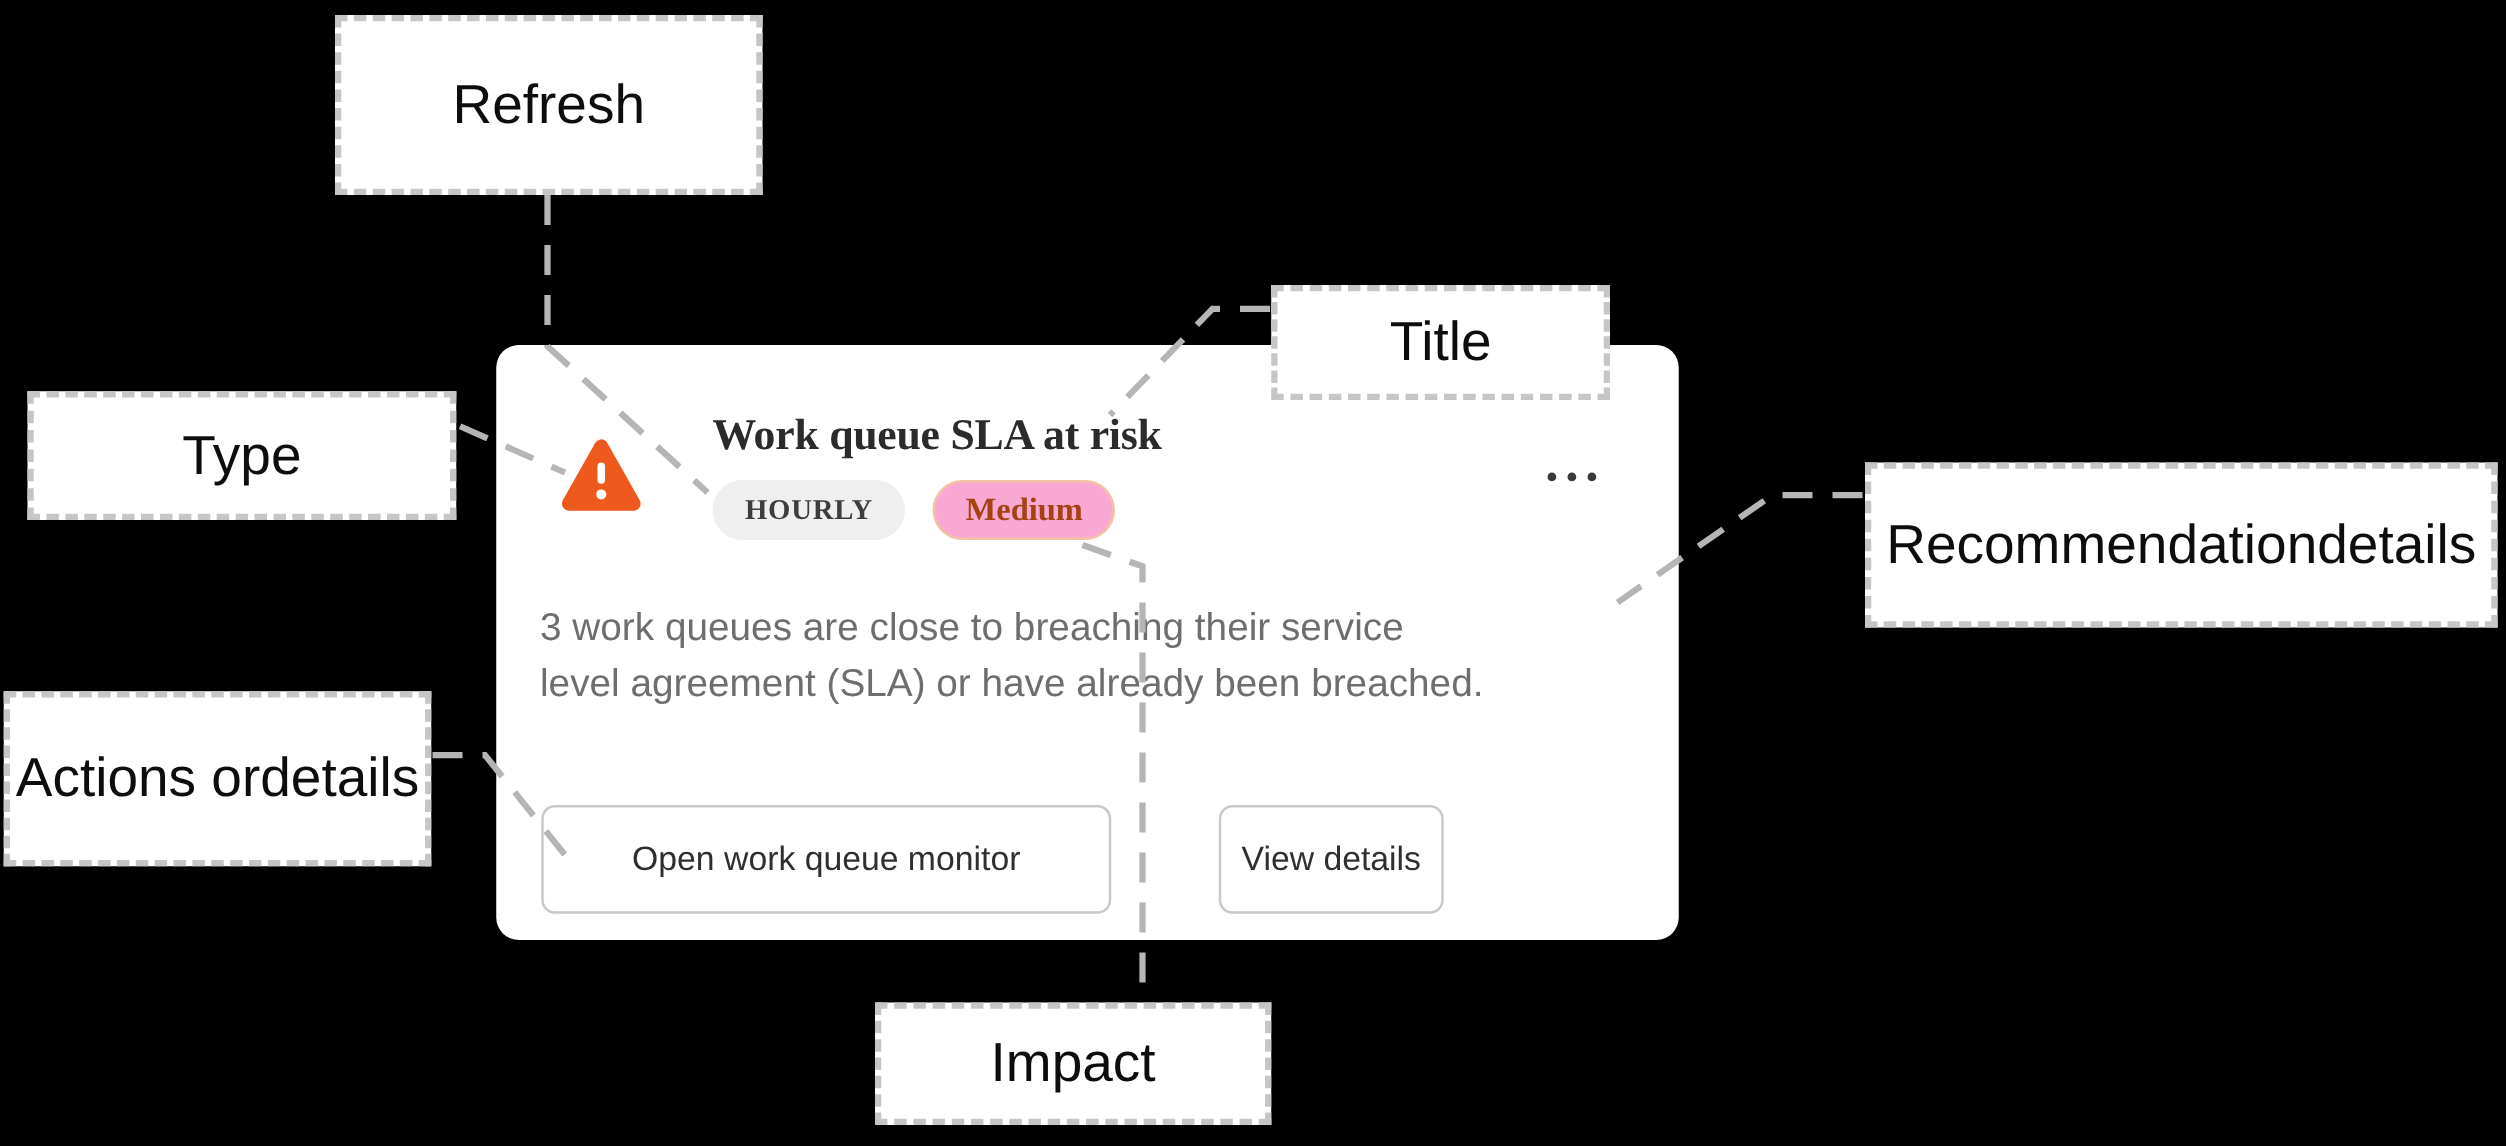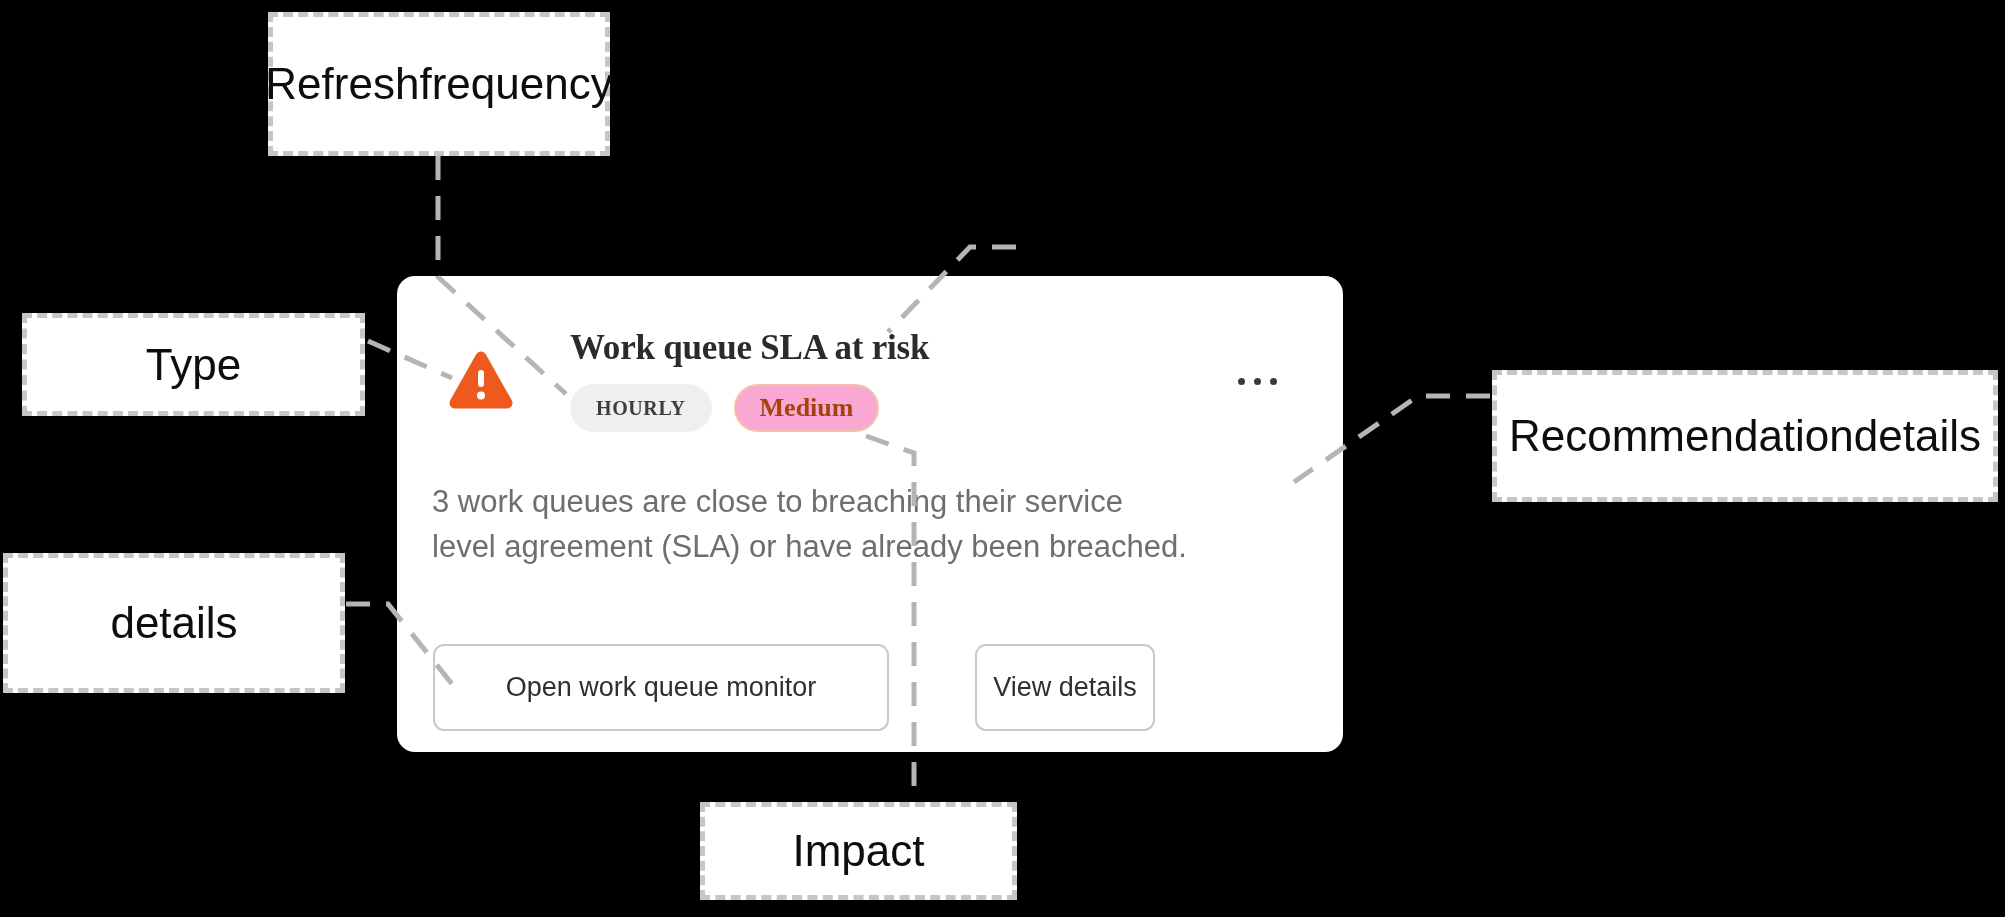--- a/index.html
+++ b/index.html
@@ -25,21 +25,21 @@
     font-size: 35px; font-weight: 700; color: #2b2b2b; letter-spacing: -0.2px;
     white-space: nowrap;
   }
   .badge-row { display: flex; gap: 22px; margin-top: 16px; align-items: center; }
   .badge {
     height: 48px; display: inline-flex; align-items: center;
     border-radius: 26px; box-sizing: border-box; white-space: nowrap;
   }
   .badge.frequency {
     background: #efefef; color: #3d3d3d;
-    font-size: 20px; font-weight: 700; letter-spacing: 0.6px; padding: 0 26px;
+    font-size: 23px; font-weight: 700; letter-spacing: 0.6px; padding: 0 26px;
   }
   .badge.impact {
     background: #f9a8d4; border: 2px solid #f2c3a3; color: #a54310;
     font-size: 26px; font-weight: 700; padding: 0 24px;
   }
   .menu-dots {
     position: absolute; right: 62px; top: 98px;
     display: flex; gap: 9px; cursor: pointer; padding: 4px;
   }
   .menu-dots .dot { width: 7px; height: 7px; border-radius: 50%; background: #3a3a3a; }
@@ -120,31 +120,34 @@
     <polyline points="438,156 438,277 566,394"></polyline>
     <line x1="368" y1="341" x2="452" y2="378"></line>
     <polyline points="1016,247 970,247 888,332"></polyline>
     <polyline points="1490,396 1418,396 1294,482"></polyline>
     <polyline points="346,604 388,604 452,684"></polyline>
     <polyline points="866,436 914,453 914,802"></polyline>
   </svg>
 
   <div class="callout" id="callout-refresh-frequency">
     <div>Refresh</div>
-    <div>frequency</div>
   </div>
 
   <div class="callout" id="callout-type">
     <div>Type</div>
   </div>
 
   <div class="callout" id="callout-actions-or-details">
+    <div>Actions or</div>
     <div>details</div>
   </div>
 
+  <div class="callout" id="callout-title">
+    <div>Title</div>
+  </div>
 
   <div class="callout" id="callout-recommendation">
     <div>Recommendation</div>
     <div>details</div>
   </div>
 
   <div class="callout" id="callout-impact">
     <div>Impact</div>
   </div>
 

